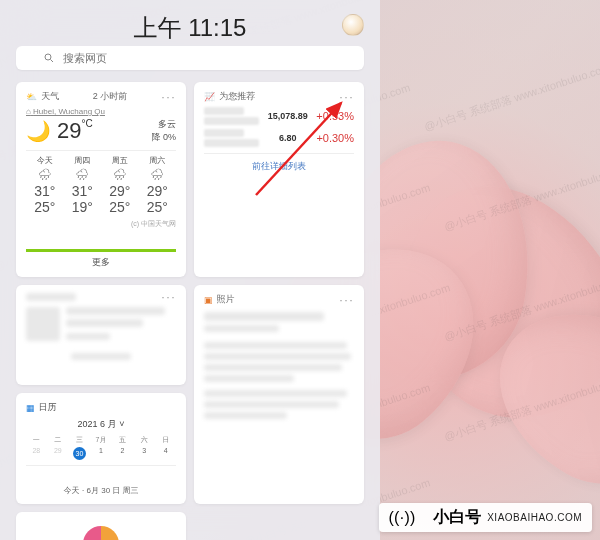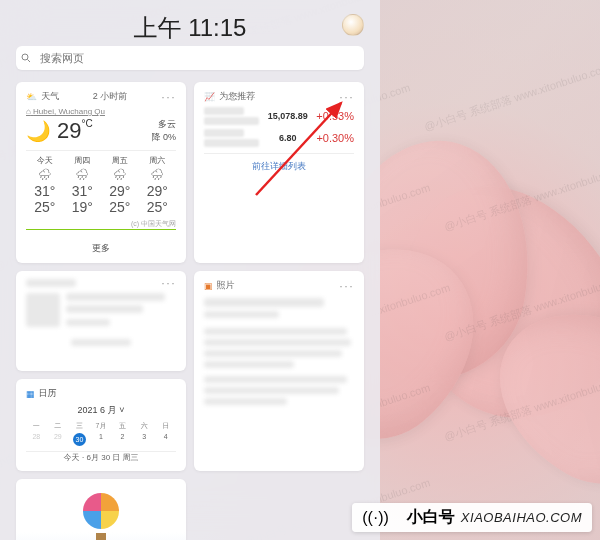--- a/index.html
+++ b/index.html
@@ -12,42 +12,42 @@
   .p2 { transform: rotate(10deg); right: 120px; top: 40px; }
   .p3 { transform: rotate(50deg); right: 180px; top: 140px; width: 180px; height: 200px;}
   .p4 { transform: rotate(-60deg); right: -20px; top: 200px; width: 160px; height: 190px;}
   
   .widgets-panel { position: absolute; left: 0; top: 0; width: 380px; height: 100%; background: rgba(235,235,240,0.88); backdrop-filter: blur(20px); padding: 12px 16px; overflow: hidden; }
   
   .panel-header { text-align: center; position: relative; margin-bottom: 2px; }
   .clock { font-size: 24px; font-weight: 400; color: #222; }
   .avatar { position: absolute; right: 0; top: 2px; width: 22px; height: 22px; border-radius: 50%; background: radial-gradient(circle at 40% 35%, #fff, #f5e0c0 60%, #d0b090); border: 1px solid rgba(0,0,0,0.08); }
   
-  .search-bar { background: #fff; border-radius: 6px; padding: 6px 4px; display: flex; align-items: center; gap: 8px; margin-bottom: 12px; box-shadow: 0 1px 2px rgba(0,0,0,0.05); }
+  .search-bar { background: #fff; border-radius: 6px; padding: 6px 27px; display: flex; align-items: center; gap: 8px; margin-bottom: 12px; box-shadow: 0 1px 2px rgba(0,0,0,0.05); }
   .search-bar input { border: none; outline: none; flex: 1; font-size: 11px; color: #666; background: transparent; }
   
   .cards { display: grid; grid-template-columns: 1fr 1fr; gap: 8px; }
   .card { background: #fff; border-radius: 6px; padding: 8px 10px; box-shadow: 0 1px 3px rgba(0,0,0,0.06); font-size: 10px; color: #333; position: relative; }
   .card-head { display: flex; justify-content: space-between; align-items: center; font-size: 9px; color: #666; margin-bottom: 4px; }
   .card-head-left { display: flex; align-items: center; gap: 4px; }
   .card-more { color: #999; font-size: 12px; line-height: 8px; cursor: pointer; letter-spacing: 1px;}
   
   .weather-main { display: flex; align-items: center; gap: 6px; margin: 2px 0; }
   .weather-icon-big { font-size: 20px; }
   .temp-big { font-size: 22px; font-weight: 300; }
   .temp-unit { font-size: 10px; vertical-align: top; }
   .weather-cond { margin-left: auto; text-align: right; font-size: 9px; color: #555; }
   .loc-sub { font-size: 8px; color: #888; text-decoration: underline; }
   
   .forecast { display: flex; justify-content: space-between; margin-top: 6px; border-top: 1px solid #eee; padding-top: 4px; }
   .fc-day { text-align: center; font-size: 8px; color: #555; flex: 1; }
   .fc-day .fc-icon { font-size: 11px; margin: 2px 0; }
   .fc-hi, .fc-lo { font-size: 14px; }
   .weather-src { text-align: right; font-size: 7px; color: #aaa; margin-top: 4px; }
-  .weather-more { text-align: center; font-size: 9px; color: #555; padding-top: 12px; border-top: 1px solid #84cc16; margin-top: 0; }
+  .weather-more { text-align: center; font-size: 9px; color: #555; padding-top: 4px; border-top: 3px solid #84cc16; margin-top: 20px; }
   
   .stock-row { display: flex; justify-content: space-between; align-items: center; margin: 4px 0; font-size: 9px;}
   .stock-name { width: 40px; height: 8px; background: #e8e8e8; border-radius: 2px; filter: blur(1px);}
   .stock-name2 { width: 55px; height: 8px; background: #e8e8e8; border-radius: 2px; filter: blur(1px); margin-top:2px;}
   .stock-val { font-weight: 600; }
   .stock-chg { font-size: 11px;}
   .chg-up { color: #d93838; }
   .stock-link { text-align: center; font-size: 9px; color: #4a7cc4; padding-top: 6px; border-top: 1px solid #eee; margin-top: 6px; }
   
   .blur-block { background: #e8e8e8; border-radius: 3px; filter: blur(2px); margin-bottom:4px;}
@@ -56,37 +56,37 @@
   .news-card2 { min-height: 130px; }
   
   .cal-card { grid-column: 1; }
   .cal-title { display: flex; align-items: center; gap: 4px; font-size: 9px; color: #555; }
   .cal-month { text-align: center; font-size: 9px; margin: 4px 0; color: #444;}
   .cal-grid { display: grid; grid-template-columns: repeat(7, 1fr); gap: 1px; font-size: 7px; text-align: center; color: #666;}
   .cal-grid .dow { color: #888; }
   .cal-grid .day { padding: 1px 0; }
   .cal-grid .today { background: #1976d2; color: #fff; border-radius: 50%; width: 13px; height: 13px; line-height: 13px; margin: 0 auto;}
   .cal-grid .other { color: #ccc; }
-  .cal-today-line { font-size: 8px; color: #666; text-align: center; margin-top: 4px; border-top:1px solid #eee; padding-top:0;}
+  .cal-today-line { font-size: 8px; color: #666; text-align: center; margin-top: 4px; border-top:1px solid #eee; padding-top:19px;}
   
   .balloon-card { grid-column: 1; padding-bottom: 0; background: linear-gradient(#fff 60%, #eaf2fb);}
   .balloon { width: 36px; height: 44px; margin: 6px auto 0 auto; position: relative;}
   .balloon-top { width: 36px; height: 36px; border-radius: 50%; background: conic-gradient(#f2a23a 0 25%, #f7d24a 0 50%, #4aa0e8 0 75%, #e85a8a 0 100%); }
   .balloon-basket { width: 10px; height: 8px; background: #b0844a; margin: 4px auto 0 auto; }
   .balloon-btn { background: #1565c0; color: #fff; text-align: center; font-size: 9px; padding: 5px 0; margin: 8px -10px -0px -10px; border-radius: 0 0 6px 6px;}
 
   .arrow { position: absolute; left: 246px; top: 95px; pointer-events: none; }
 
   .watermark-layer { position: absolute; inset: 0; opacity: 0.10; font-size: 11px; color: #333; pointer-events:none; overflow:hidden;}
   .wm { position: absolute; transform: rotate(-18deg); white-space: nowrap; }
 
   .branding { position: absolute; right: 8px; bottom: 8px; background: rgba(255,255,255,0.95); border-radius: 4px; padding: 4px 10px; display: flex; align-items: center; gap: 6px; box-shadow: 0 1px 4px rgba(0,0,0,0.15);}
   .brand-icon { font-size: 16px; }
   .brand-txt-cn { font-size: 16px; font-weight: 600; margin-left: 12px; }
-  .brand-txt-en { font-size: 13px; letter-spacing: 0.5px; color: #222; font-style: italic;}
+  .brand-txt-en { font-size: 10px; letter-spacing: 0.5px; color: #222;}
   
   svg.search-svg { width: 12px; height: 12px; }
 </style>
 </head>
 <body>
 
 <div class="desktop-bg">
   <div class="flower">
     <div class="petal p1"></div>
       <div class="petal p2"></div>

